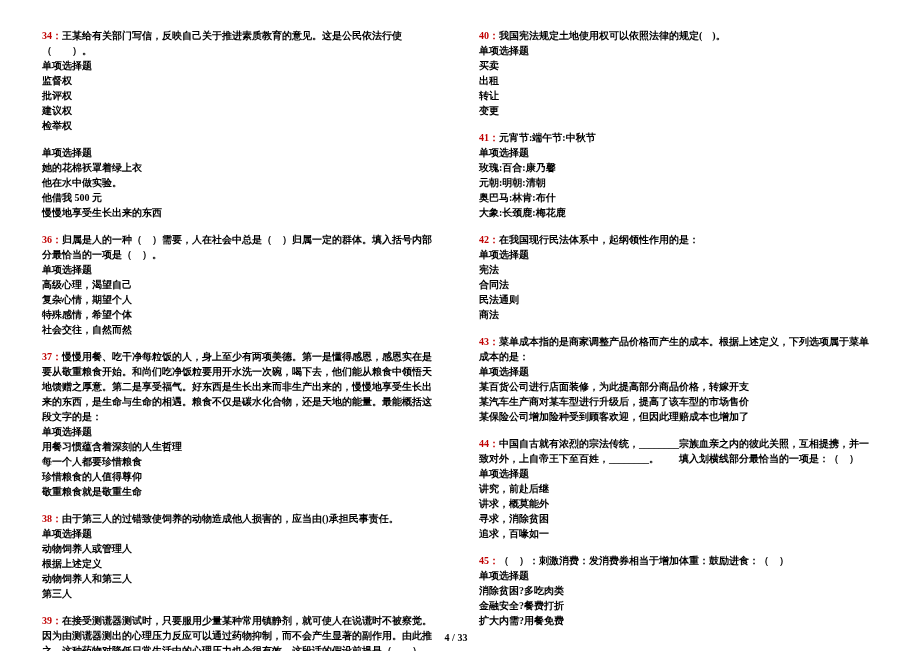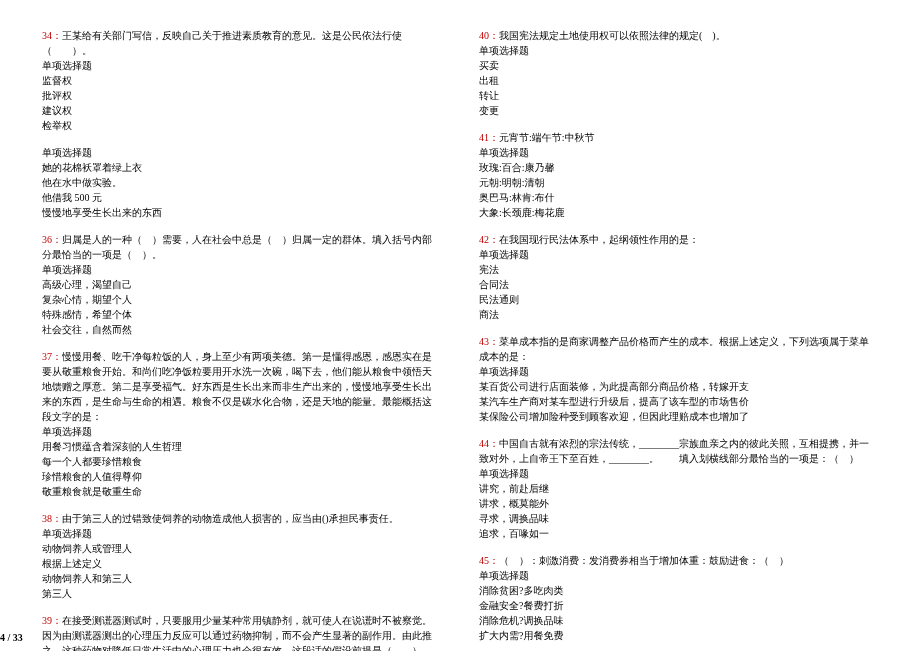--- a/index.html
+++ b/index.html
@@ -10,20 +10,21 @@
       font-family: "SimSun", "宋体", serif;
       font-size: 10px;
       color: #000;
       padding: 28px 42px 20px 42px;
       position: relative;
     }
     .columns {
       display: flex;
       gap: 38px;
       height: 590px;
+      font-weight: bold;
     }
     .column {
       flex: 1;
       display: flex;
       flex-direction: column;
     }
     .question-block {
       margin-bottom: 12px;
       line-height: 1.5;
     }
@@ -31,21 +32,21 @@
       color: #c00000;
     }
     .q-stem, .q-type, .q-option, .q-line {
       line-height: 1.5;
     }
     .pager {
       position: absolute;
       left: 0;
       right: 8px;
       bottom: 8px;
-      text-align: left;
+      text-align: center;
       font-size: 10px;
       font-weight: bold;
     }
   </style>
 </head>
 <body>
 
 <div class="columns">
   <div class="column">
 
@@ -135,29 +136,28 @@
       <div class="q-option">某百货公司进行店面装修，为此提高部分商品价格，转嫁开支</div>
       <div class="q-option">某汽车生产商对某车型进行升级后，提高了该车型的市场售价</div>
       <div class="q-option">某保险公司增加险种受到顾客欢迎，但因此理赔成本也增加了</div>
     </div>
 
     <div class="question-block">
       <div class="q-stem"><span class="num">44：</span><span>中国自古就有浓烈的宗法传统，________宗族血亲之内的彼此关照，互相提携，并一致对外，上自帝王下至百姓，________。　　填入划横线部分最恰当的一项是：（　）</span></div>
       <div class="q-type">单项选择题</div>
       <div class="q-option">讲究，前赴后继</div>
       <div class="q-option">讲求，概莫能外</div>
-      <div class="q-option">寻求，调换品味</div>
+      <div class="q-option">寻求，消除贫困</div>
       <div class="q-option">追求，百喙如一</div>
     </div>
 
     <div class="question-block">
       <div class="q-stem"><span class="num">45：</span><span>（　）：刺激消费：发消费券相当于增加体重：鼓励进食：（　）</span></div>
       <div class="q-type">单项选择题</div>
       <div class="q-option">消除贫困?多吃肉类</div>
       <div class="q-option">金融安全?餐费打折</div>
-      <div class="q-option">消除危机?调换品味</div>
       <div class="q-option">扩大内需?用餐免费</div>
     </div>
 
   </div>
 </div>
 
 <div class="pager">4 / 33</div>
 
 </body></html>

